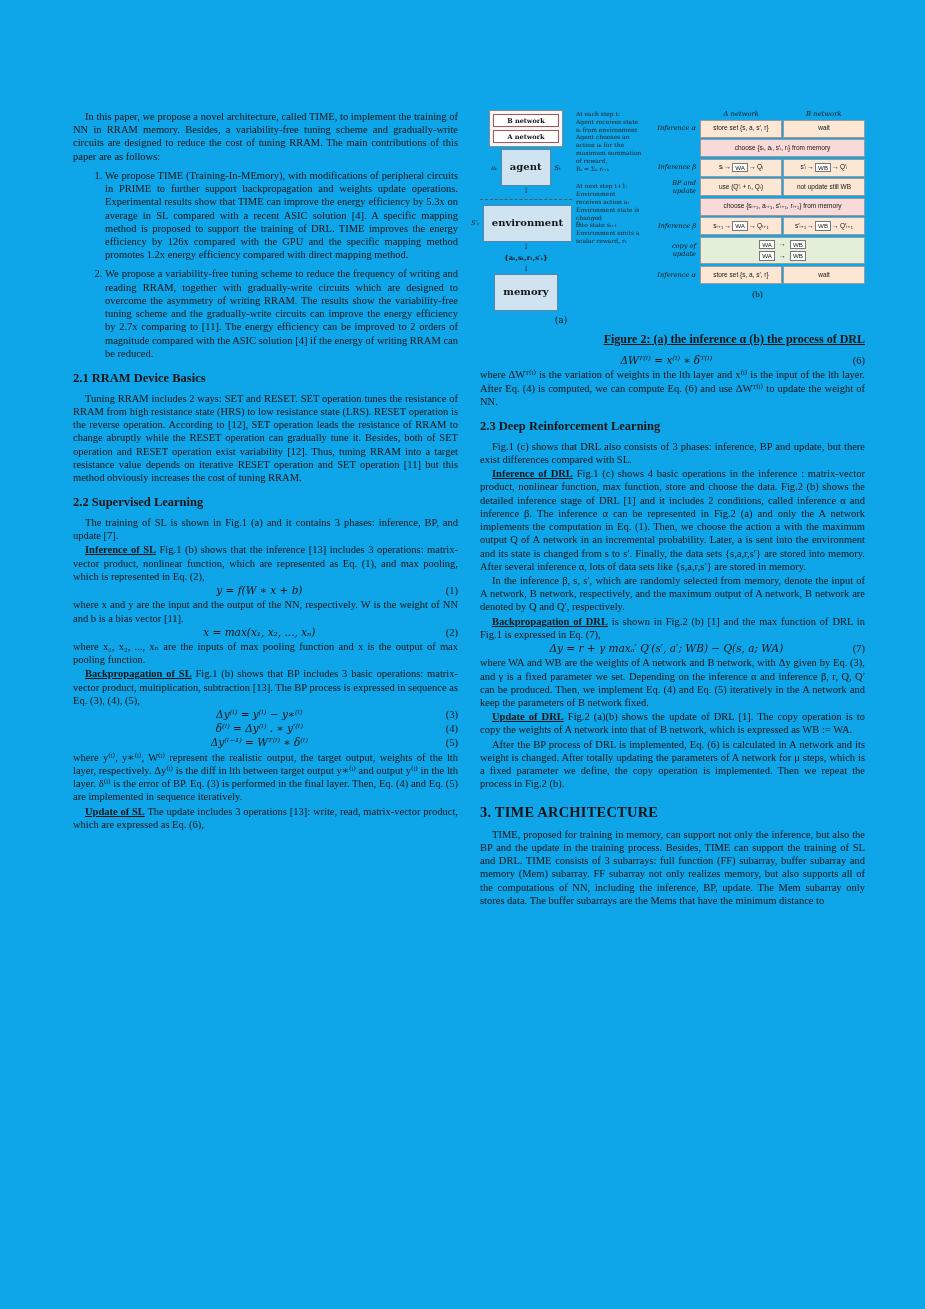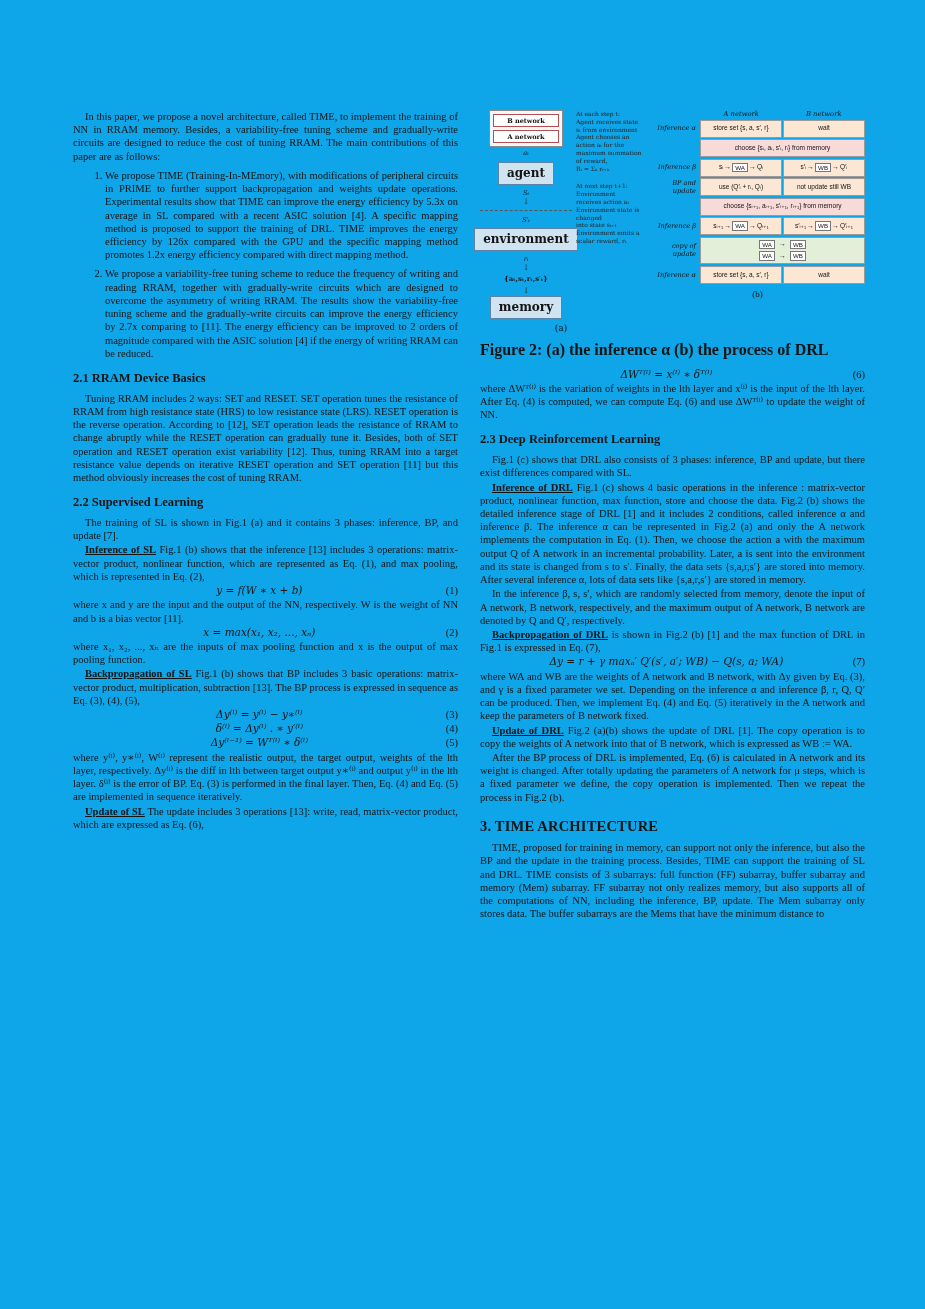--- a/index.html
+++ b/index.html
@@ -28,22 +28,22 @@
   .figure { margin: 0 0 2px 0; }
   .fig-body { display: flex; gap: 8px; align-items: stretch; }
 
   .panel-a { width: 162px; font-family: "DejaVu Serif", serif; display: flex; flex-direction: column; }
   .pa-grid { display: flex; gap: 4px; flex: 1; }
   .pa-chain { width: 92px; display: flex; flex-direction: column; align-items: center; }
   .pa-notes-col { flex: 1; display: flex; flex-direction: column; gap: 10px; }
   .note-block { font-size: 6px; line-height: 1.3; text-align: left; color: #222; }
   .net-stack { border: 1px solid #8a8a8a; background: #f2f7fb; padding: 3px; display: flex; flex-direction: column; gap: 3px; width: 74px; }
   .net-box { border: 1px solid #b05050; background: #ffffff; font-size: 6.5px; font-weight: bold; text-align: center; padding: 1.5px 0; }
-  .blue-box { background: #cfe3f1; border: 1px solid #5b84a8; text-align: left; font-size: 12px; font-weight: bold; padding: 3px 8px; }
-  .io-row { display: flex; align-items: center; gap: 4px; margin-top: 2px; flex-direction: column; }
+  .blue-box { background: #cfe3f1; border: 1px solid #5b84a8; text-align: left; font-size: 10px; font-weight: bold; padding: 11px 8px; }
+  .io-row { display: flex; align-items: center; gap: 4px; margin-top: 2px; }
   .io-label { font-size: 6.5px; font-style: italic; }
   .flow-arrow { font-size: 8px; line-height: 1; color: #333; margin: 1px 0; }
   .dashed-sep { width: 100%; border-top: 1px dashed #555; margin: 3px 0; }
   .dataset-label { font-size: 6.8px; font-weight: bold; margin: 2px 8px; }
   .panel-label { text-align: center; font-size: 9px; margin-top: 4px; }
 
   .panel-b { flex: 1; display: flex; flex-direction: column; }
   .pb-header { display: flex; margin-bottom: 1px; }
   .pb-phase { width: 50px; flex-shrink: 0; font-size: 6.6px; font-style: italic;
               font-family: "DejaVu Serif", serif; display: flex; align-items: center;
@@ -56,21 +56,21 @@
              font-family: "Liberation Sans", "DejaVu Sans", sans-serif;
              padding: 2px 2px; text-align: center; margin-right: 1px; }
   .pb-cell:last-child { margin-right: 0; }
   .peach { background: #fbe7d3; }
   .pink  { background: #f8dbd8; }
   .green { background: #e3efd9; }
   .wbox { border: 1px solid #777; background: #fff; padding: 0 2px; font-size: 6.2px; }
   .arr { font-size: 7px; margin: 0 1px; }
   .copy-cell { flex-direction: column; gap: 2px; padding: 2px; }
   .copy-line { display: flex; align-items: center; justify-content: center; gap: 3px; width: 100%; }
-  .fig-caption { text-align: left; font-weight: bold; font-size: 16px; margin: 6px 0 7px 0; }
+  .fig-caption { text-align: right; font-weight: bold; font-size: 12px; margin: 6px 0 7px 0; text-decoration: underline; }
 </style>
 </head>
 <body>
 
 <div class="page">
   <div class="content">
 
     <div class="col">
       <p class="para indent">In this paper, we propose a novel architecture, called TIME, to implement the training of NN in RRAM memory. Besides, a variability-free tuning scheme and gradually-write circuits are designed to reduce the cost of tuning RRAM. The main contributions of this paper are as follows:</p>
 

